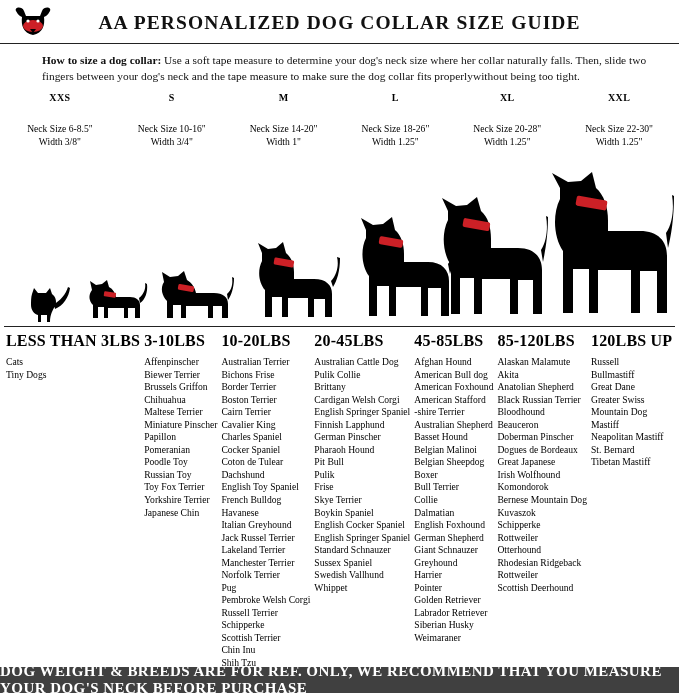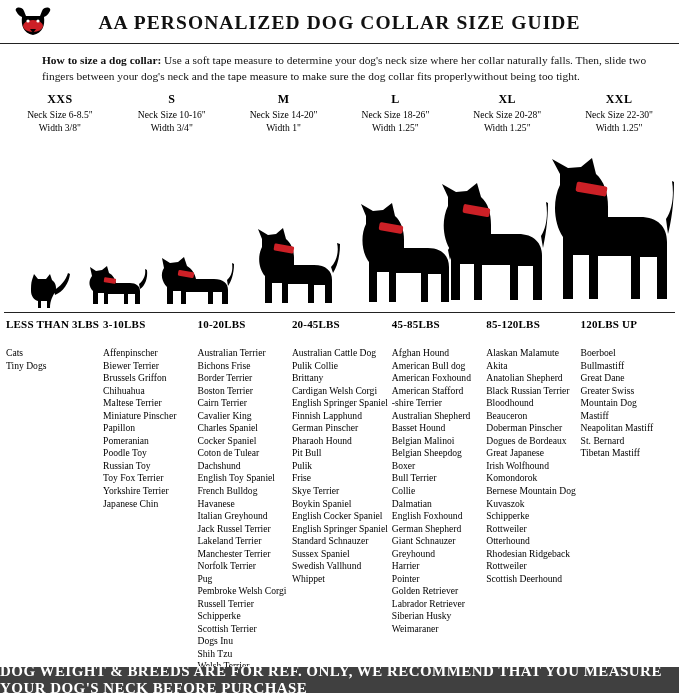--- a/index.html
+++ b/index.html
@@ -62,24 +62,24 @@
   .sizes {
     display: flex;
     padding: 4px 4px 0 4px;
     text-align: center;
   }
   .size-col {
     flex: 1 1 0;
     padding: 0 2px;
   }
   .size-name {
-    font-size: 12px;
+    font-size: 10px;
     font-weight: bold;
     letter-spacing: 0.4px;
-    margin-bottom: 2px;
+    margin-bottom: 20px;
   }
   .size-neck, .size-width {
     font-size: 9.6px;
     line-height: 1.3;
   }
 
   
   .dogs {
     position: relative;
     height: 175px;
@@ -95,24 +95,24 @@
   
   .breeds {
     display: flex;
     padding: 5px 4px 0 6px;
   }
   .breed-col {
     flex: 1 1 0;
     padding-right: 4px;
   }
   .breed-head {
-    font-size: 11px;
+    font-size: 16px;
     font-weight: bold;
     letter-spacing: 0.2px;
-    margin-bottom: 17px;
+    margin-bottom: 6px;
     white-space: nowrap;
   }
   .breed-item {
     font-size: 9.6px;
     line-height: 1.305;
     white-space: nowrap;
   }
 
   
   .footer {
@@ -281,21 +281,21 @@
       <div class="breed-item">Italian Greyhound</div>
       <div class="breed-item">Jack Russel Terrier</div>
       <div class="breed-item">Lakeland Terrier</div>
       <div class="breed-item">Manchester Terrier</div>
       <div class="breed-item">Norfolk Terrier</div>
       <div class="breed-item">Pug</div>
       <div class="breed-item">Pembroke Welsh Corgi</div>
       <div class="breed-item">Russell Terrier</div>
       <div class="breed-item">Schipperke</div>
       <div class="breed-item">Scottish Terrier</div>
-      <div class="breed-item">Dogs Inu</div>
+      <div class="breed-item">Chin Inu</div>
       <div class="breed-item">Shih Tzu</div>
       <div class="breed-item">Welsh Terrier</div>
     </div>
 
     <div class="breed-col">
       <div class="breed-head">20-45LBS</div>
       <div class="breed-item">Australian Cattle Dog</div>
       <div class="breed-item">Pulik Collie</div>
       <div class="breed-item">Brittany</div>
       <div class="breed-item">Cardigan Welsh Corgi</div>
@@ -361,21 +361,21 @@
       <div class="breed-item">Schipperke</div>
       <div class="breed-item">Rottweiler</div>
       <div class="breed-item">Otterhound</div>
       <div class="breed-item">Rhodesian Ridgeback</div>
       <div class="breed-item">Rottweiler</div>
       <div class="breed-item">Scottish Deerhound</div>
     </div>
 
     <div class="breed-col">
       <div class="breed-head">120LBS UP</div>
-      <div class="breed-item">Boerboel</div>
+      <div class="breed-item">Russell</div>
       <div class="breed-item">Bullmastiff</div>
       <div class="breed-item">Great Dane</div>
       <div class="breed-item">Greater Swiss</div>
       <div class="breed-item">Mountain Dog</div>
       <div class="breed-item">Mastiff</div>
       <div class="breed-item">Neapolitan Mastiff</div>
       <div class="breed-item">St. Bernard</div>
       <div class="breed-item">Tibetan Mastiff</div>
     </div>
   </div>

